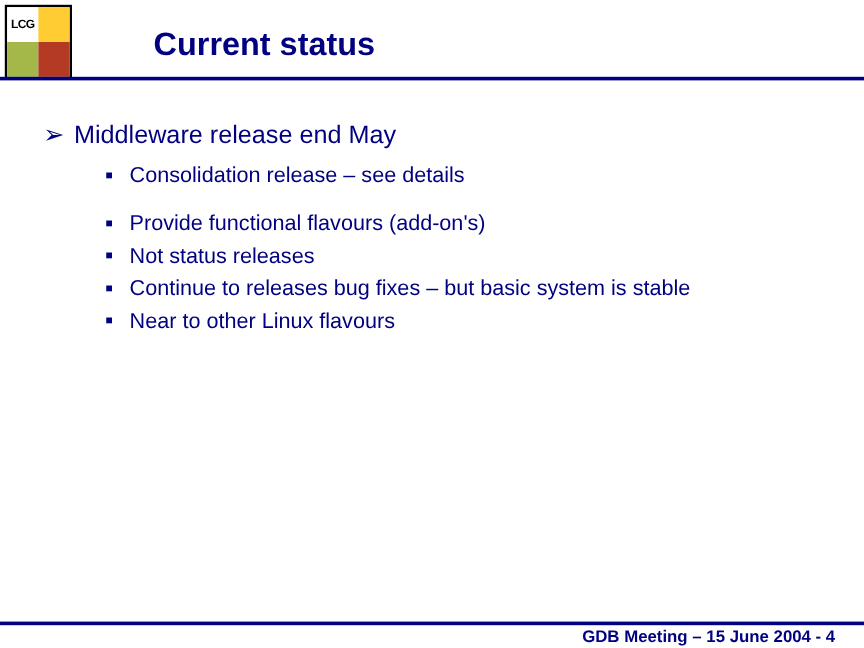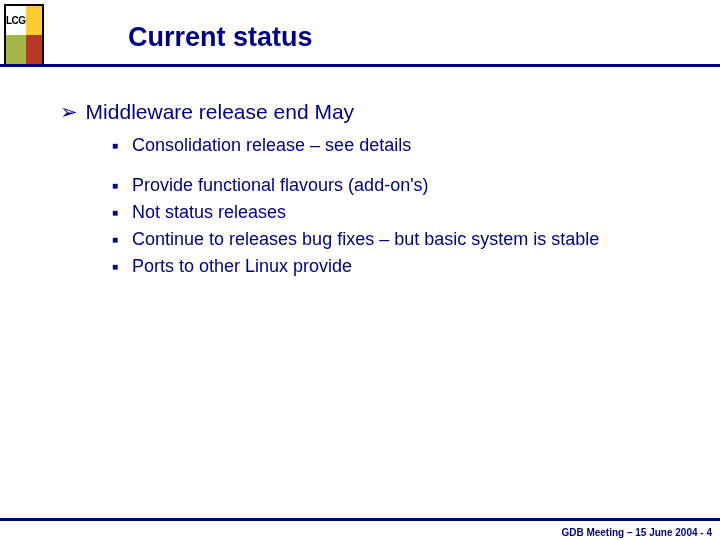--- a/index.html
+++ b/index.html
@@ -12,21 +12,21 @@
     overflow: hidden;
   }
   .header {
     position: relative;
     height: 72px;
   }
   .logo {
     position: absolute;
     top: 4px;
     left: 4px;
-    width: 40px;
+    width: 56px;
     height: 62px;
     display: grid;
     grid-template-columns: 1fr 1fr;
     grid-template-rows: 1fr 1fr;
     border: 2px solid #000;
   }
   .logo .q1 { background: #fff; display:flex; align-items:center; justify-content:center;}
   .logo .q1 span { font-size: 10px; font-weight: bold; letter-spacing: -0.5px; font-family: Arial; }
   .logo .q2 { background: #ffcc33; }
   .logo .q3 { background: #a4b84a; }
@@ -44,21 +44,20 @@
     left: 0;
     right: 0;
     top: 64px;
     height: 3px;
     background: #000080;
   }
   .content {
     padding: 28px 36px 0 36px;
     font-size: 21px;
     color: #000080;
-    margin-left: 24px;
   }
   .l1 {
     margin-bottom: 8px;
   }
   .l1-marker {
     display: inline-block;
     margin-right: 8px;
     font-family: Wingdings, "Zapf Dingbats", sans-serif;
   }
   .sub {
@@ -80,23 +79,23 @@
     left: 0;
     right: 0;
     height: 22px;
   }
   .footer-line {
     height: 3px;
     background: #000080;
   }
   .footer-text {
     position: absolute;
-    right: 8px;
+    right: 24px;
     bottom: 2px;
-    font-size: 10px;
+    font-size: 14px;
     font-weight: bold;
     color: #000080;
   }
 </style>
 </head>
 <body>
 
 <div class="header">
   <div class="logo">
     <div class="q1">
@@ -116,21 +115,21 @@
     <span class="l1-marker">➢</span><span>Middleware release end May</span>
   </div>
   <div class="sub">
     <div class="sub-item"><span class="sub-marker">■</span><span>Consolidation release – see details</span></div>
   </div>
 
   <div class="sub">
     <div class="sub-item"><span class="sub-marker">■</span><span>Provide functional flavours (add-on's)</span></div>
     <div class="sub-item"><span class="sub-marker">■</span><span>Not status releases</span></div>
     <div class="sub-item"><span class="sub-marker">■</span><span>Continue to releases bug fixes – but basic system is stable</span></div>
-    <div class="sub-item"><span class="sub-marker">■</span><span>Ports to other Linux provide</span></div>
+    <div class="sub-item"><span class="sub-marker">■</span><span>Near to other Linux flavours</span></div>
   </div>
 
 </div>
 
 <div class="footer">
   <div class="footer-line"></div>
   <div class="footer-text">GDB Meeting – 15 June 2004  - 4</div>
 </div>
 
 </body></html>

